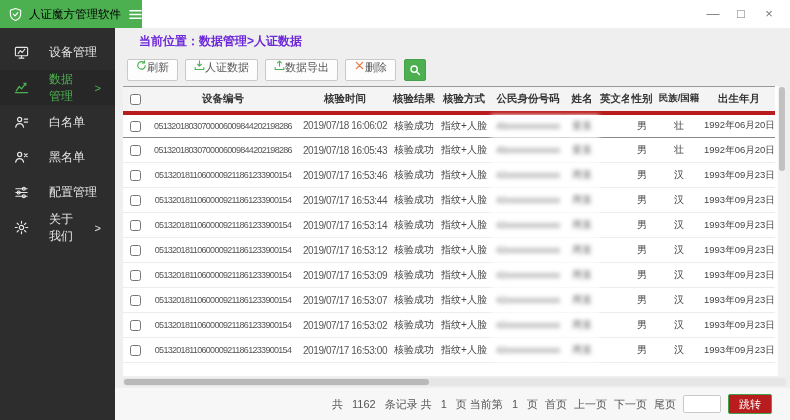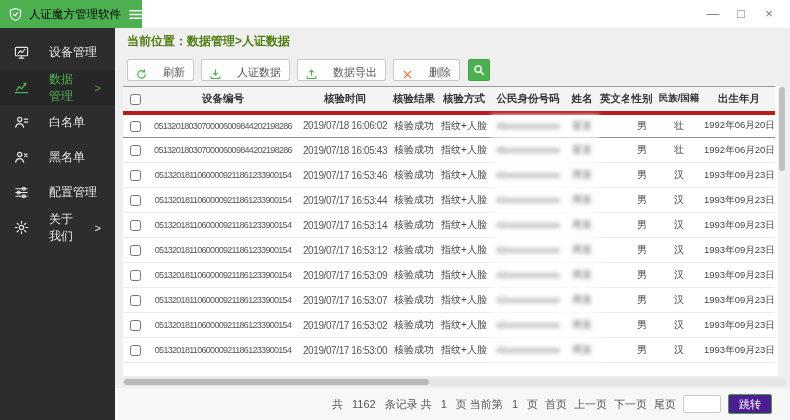--- a/index.html
+++ b/index.html
@@ -24,25 +24,25 @@
   
   .app-body { flex:1; display:flex; min-height:0; }
   .sidebar { width:115px; background:#2d2d2d; padding-top:7px; flex:0 0 auto; }
   .side-item { height:35px; display:flex; align-items:center; gap:20px; padding-left:14px; padding-right:8px; color:#e6e6e6; font-size:12px; cursor:default; }
   .side-item .side-icon { display:flex; }
   .side-item .side-icon svg { width:15px; height:15px; }
   .side-item.active { color:#4cb050; background:#272727; }
   .side-arrow { margin-left:auto; margin-right:6px; font-size:11px; }
 
   .main { flex:1; min-width:0; display:flex; flex-direction:column; background:#efefef; }
-  .breadcrumb { height:26px; line-height:27px; padding-left:12px; font-size:12px; font-weight:bold; color:#4d7c0f; }
+  .breadcrumb { height:26px; line-height:27px; padding-left:24px; font-size:12px; font-weight:bold; color:#6d28d9; }
 
   
   .toolbar { height:32px; display:flex; align-items:center; gap:7px; padding:0 12px; }
-  .tool-btn { height:22px; display:inline-flex; align-items:flex-end; gap:16px; background:#fdfdfd; border:1px solid #c9c9c9; border-radius:2px; font-size:11px; color:#555; padding:0 8px; cursor:default; }
+  .tool-btn { height:22px; display:inline-flex; align-items:flex-start; gap:0; background:#fdfdfd; border:1px solid #c9c9c9; border-radius:2px; font-size:11px; color:#555; padding:0 8px; cursor:default; }
   .tool-btn .tool-icon { display:flex; color:#4cb050; }
   .tool-btn .tool-icon svg { width:11px; height:11px; }
   .tool-btn.btn-delete .tool-icon { color:#e67840; }
   .search-btn { width:22px; height:22px; background:#4cb050; border:1px solid #42a046; border-radius:2px; display:flex; align-items:center; justify-content:center; margin-left:1px; cursor:default; }
   .search-btn svg { width:12px; height:12px; }
 
   
   .table-wrap { position:relative; margin:0 4px 0 8px; flex:1; min-height:0; background:#fff; overflow:hidden; }
   table { border-collapse:collapse; table-layout:fixed; width:652px; }
   thead th { background:#f4f4f4; height:26px; font-size:10.5px; color:#333; font-weight:bold; border-top:1px solid #9a9a9a; border-bottom:4px solid #b91c1c; white-space:nowrap; overflow:hidden; padding:0 1px; }
@@ -66,21 +66,21 @@
   .vscroll { position:absolute; top:0; right:0; bottom:0; width:8px; background:#f1f1f1; }
   .vthumb { position:absolute; top:1px; left:1px; width:6px; height:84px; background:#c1c1c1; border-radius:3px; }
   .hscroll { height:8px; margin:2px 4px 2px 8px; background:#e6e6e6; position:relative; border-radius:3px; flex:0 0 auto; }
   .hthumb { position:absolute; left:1px; top:1px; height:6px; width:46%; background:#b9b9b9; border-radius:3px; }
 
   
   .pagination { height:32px; flex:0 0 auto; display:flex; align-items:center; justify-content:flex-end; gap:7px; padding-right:18px; font-size:11px; color:#555; background:#f7f7f7; }
   .pg-num { padding:0 2px; }
   .pg-link { cursor:default; color:#555; }
   .jump-input { width:38px; height:18px; border:1px solid #c9c9c9; border-radius:2px; background:#fff; font-size:11px; padding:0 3px; }
-  .jump-btn { height:20px; padding:0 10px; background:#4c1d95; color:#fff; border:1px solid #42a046; border-radius:2px; font-size:11px; cursor:default; }
+  .jump-btn { height:20px; padding:0 10px; background:#b91c1c; color:#fff; border:1px solid #42a046; border-radius:2px; font-size:11px; cursor:default; }
 </style>
 </head>
 <body>
 
 <div class="window">
 
   <div class="titlebar">
     <div class="tb-green">
       <span class="tb-logo">
         <svg viewBox="0 0 16 16" fill="none" stroke="#ffffff" stroke-width="1.2" stroke-linejoin="round" stroke-linecap="round">

